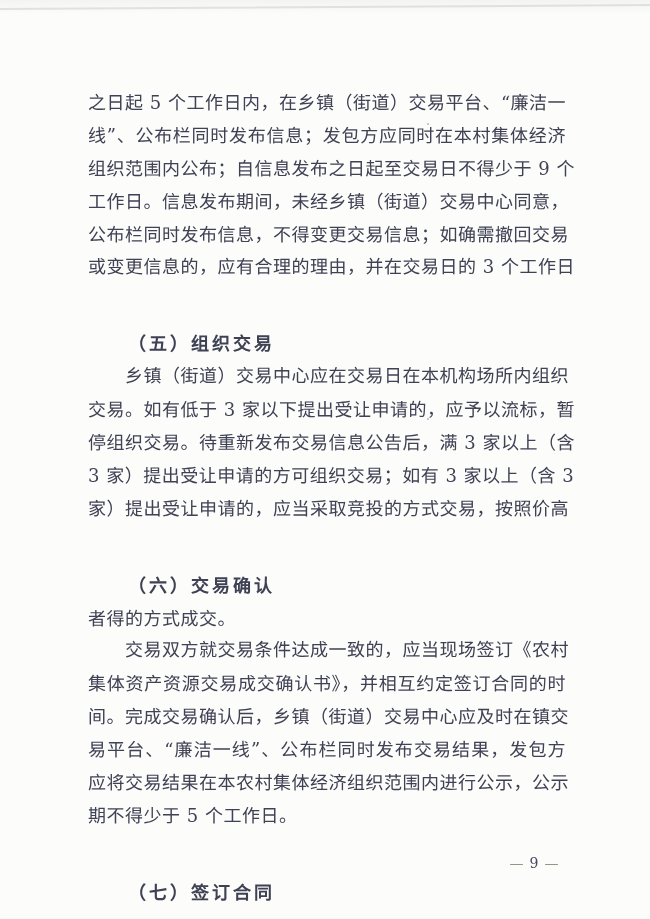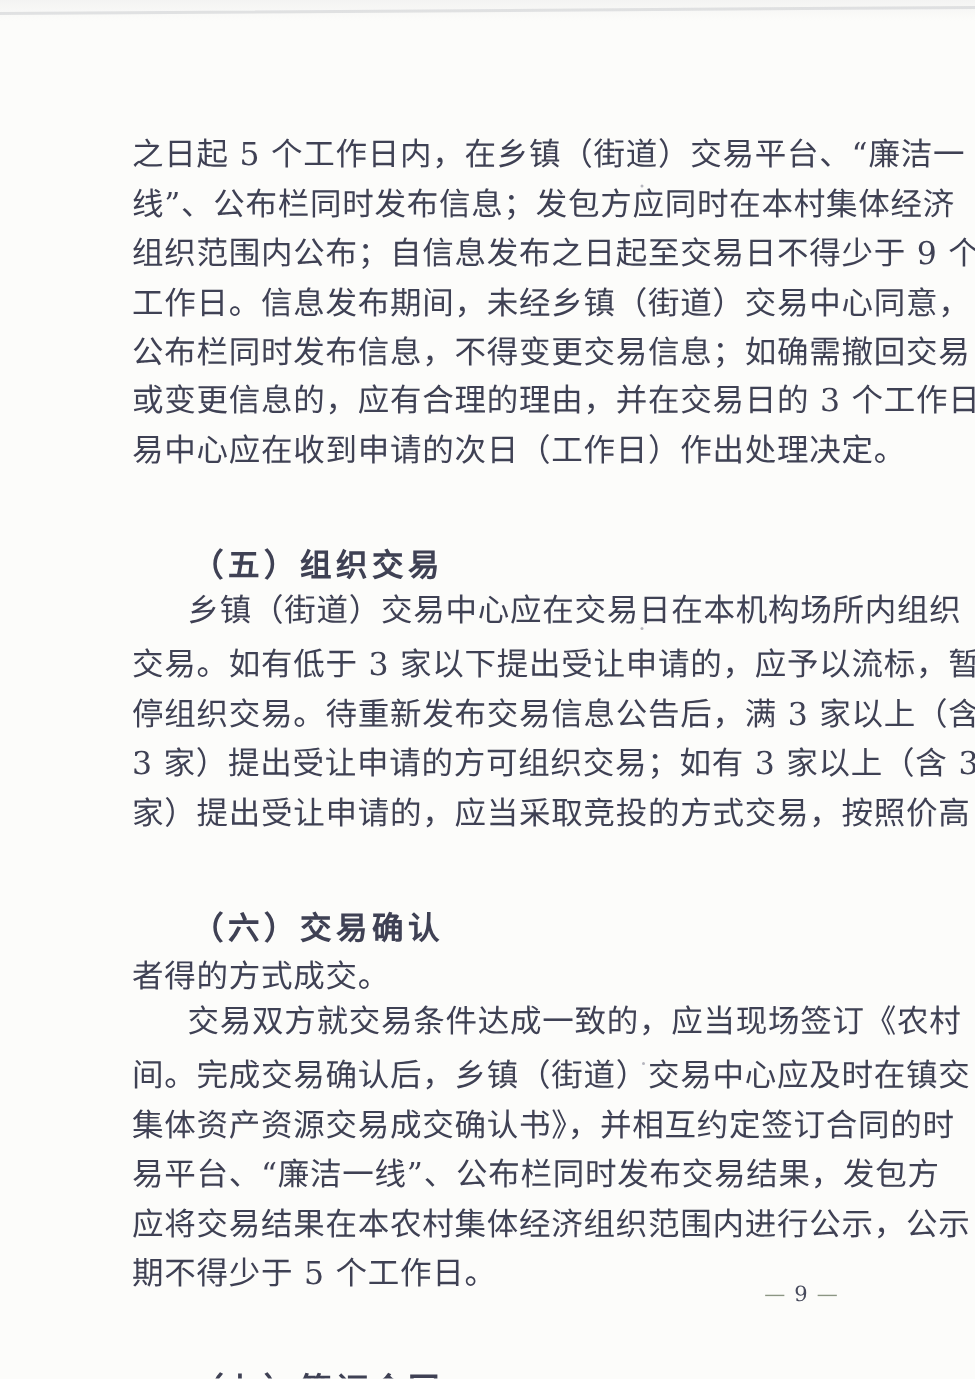--- a/index.html
+++ b/index.html
@@ -30,21 +30,21 @@
   }
   .scan-shade-top{
     position:absolute;top:0;left:0;right:0;height:14px;
     background:linear-gradient(to bottom,rgba(205,205,208,0.18),rgba(205,205,208,0));
   }
   .doc-text{
     position:absolute;top:87px;left:88px;width:478px;
   }
   .line{
     height:32.9px;line-height:32.9px;
-    font-size:21px;
+    font-size:18px;
     color:var(--text-color);
     letter-spacing:0.5px;
     white-space:nowrap;
     text-align:justify;
     text-align-last:justify;
   }
   .line.body-last{
     text-align-last:left;
   }
   .line.body-first{
@@ -80,32 +80,31 @@
   <div class="scan-shade-top"></div>
   <div class="scan-streak"></div>
 
   <div class="doc-text">
       <div class="line body">之日起 5 个工作日内，在乡镇（街道）交易平台、“廉洁一</div>
       <div class="line body">线”、公布栏同时发布信息；发包方应同时在本村集体经济</div>
       <div class="line body">组织范围内公布；自信息发布之日起至交易日不得少于 9 个</div>
       <div class="line body">工作日。信息发布期间，未经乡镇（街道）交易中心同意，</div>
       <div class="line body">公布栏同时发布信息，不得变更交易信息；如确需撤回交易</div>
       <div class="line body">或变更信息的，应有合理的理由，并在交易日的 3 个工作日</div>
-      <div class="line body-last">易中心应在收到申请的次日（工作日）作出处理决定。</div>
       <div class="line heading">（五）组织交易</div>
       <div class="line body-first">乡镇（街道）交易中心应在交易日在本机构场所内组织</div>
       <div class="line body">交易。如有低于 3 家以下提出受让申请的，应予以流标，暂</div>
       <div class="line body">停组织交易。待重新发布交易信息公告后，满 3 家以上（含</div>
       <div class="line body">3 家）提出受让申请的方可组织交易；如有 3 家以上（含 3</div>
       <div class="line body">家）提出受让申请的，应当采取竞投的方式交易，按照价高</div>
       <div class="line heading">（六）交易确认</div>
       <div class="line body-last">者得的方式成交。</div>
       <div class="line body-first">交易双方就交易条件达成一致的，应当现场签订《农村</div>
+      <div class="line body">集体资产资源交易成交确认书》，并相互约定签订合同的时</div>
       <div class="line body">间。完成交易确认后，乡镇（街道）交易中心应及时在镇交</div>
-      <div class="line body">集体资产资源交易成交确认书》，并相互约定签订合同的时</div>
       <div class="line body">易平台、“廉洁一线”、公布栏同时发布交易结果，发包方</div>
       <div class="line body">应将交易结果在本农村集体经济组织范围内进行公示，公示</div>
       <div class="line body-last">期不得少于 5 个工作日。</div>
       <div class="line heading">（七）签订合同</div>
     </div>
 
   <div class="speckle s1"></div>
   <div class="speckle s2"></div>
   <div class="speckle s3"></div>
 

